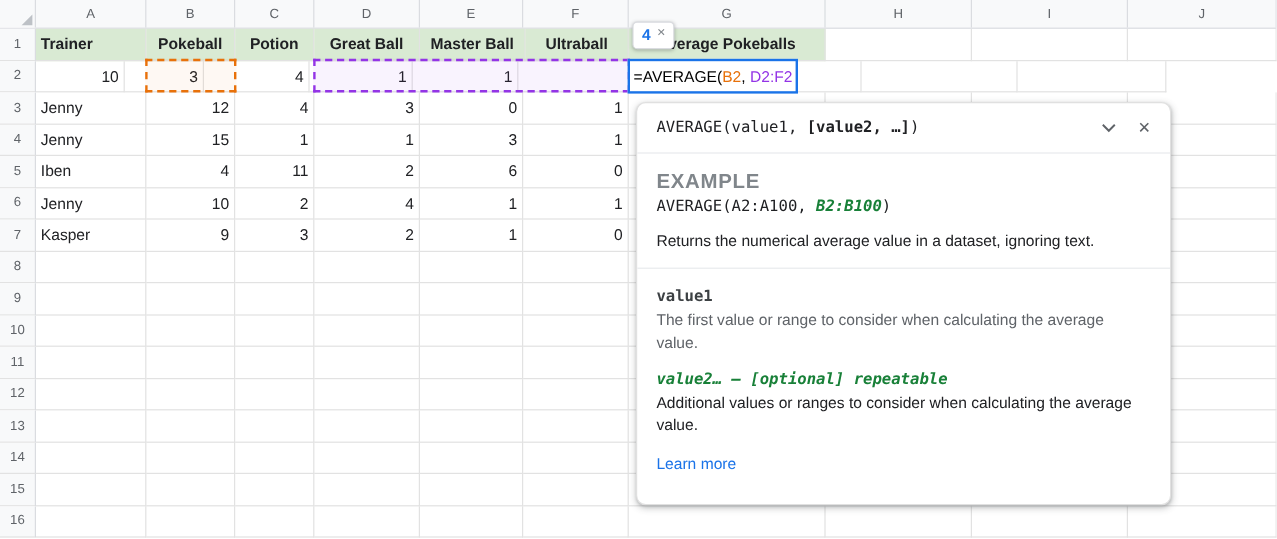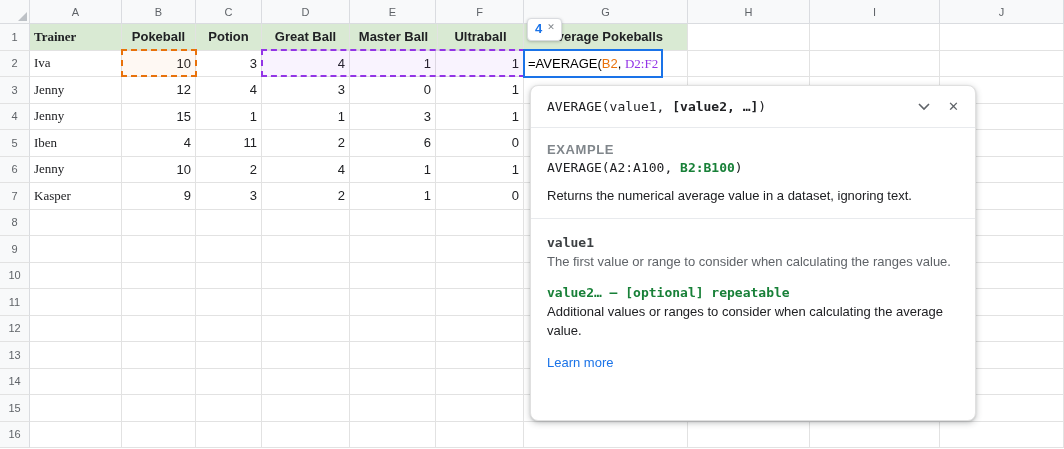--- a/index.html
+++ b/index.html
@@ -20,35 +20,35 @@
   .srow { display: flex; height: 26.5px; }
   .rownum { flex: none; width: 30px; background: #f8f9fa; border-right: 1px solid #dadce0;
             border-bottom: 1px solid #e2e2e2; display: flex; align-items: center;
             justify-content: center; font-size: 11px; color: #5f6368; }
   .cell { flex: none; border-right: 1px solid #e2e2e2; border-bottom: 1px solid #e2e2e2;
           font-size: 13px; color: #202124; display: flex; align-items: center;
           justify-content: flex-start; padding: 0 4px; overflow: hidden; white-space: nowrap; }
   .cell.hdr { background: #d9ead3; font-weight: bold; justify-content: center; }
   .cell.hdr.left { justify-content: flex-start; }
   .cell.num { justify-content: flex-end; }
-  .cell.left { justify-content: flex-start; font-family: Liberation Serif, serif; }
+  .cell.left { justify-content: flex-start; }
 
   
   .overlay { position: absolute; pointer-events: none; }
   .range-orange { left: 121px; top: 49px; width: 76px; height: 28px;
                   border: 2px dashed #e8710a; background: rgba(232,113,10,0.05); z-index: 2; }
   .range-purple { left: 261px; top: 49px; width: 264px; height: 28px;
                   border: 2px dashed #9334e6; background: rgba(147,52,230,0.06); z-index: 2; }
 
   
   .formula-editor { position: absolute; left: 523px; top: 49px; min-width: 140px; height: 29px;
                     background: #fff; border: 2px solid #1a73e8; display: flex; align-items: center;
                     padding: 0 3px; font-size: 13px; white-space: pre; z-index: 3; }
   .formula-editor .orange { color: #e8710a; }
-  .formula-editor .purple { color: #9334e6; font-family: Liberation Serif, serif; }
+  .formula-editor .purple { color: #9334e6; }
 
   
   .preview-badge { position: absolute; left: 527px; top: 18px; background: #fff;
                    border: 1px solid #dadce0; border-radius: 4px; padding: 2px 6px 3px 7px;
                    box-shadow: 0 1px 3px rgba(60,64,67,0.3); display: flex; align-items: flex-start;
                    z-index: 5; }
   .preview-badge .pv { color: #1a73e8; font-size: 13px; font-weight: bold; line-height: 16px; }
   .preview-badge .pc { color: #80868b; font-size: 9px; margin-left: 5px; line-height: 10px;
                        margin-top: 1px; cursor: pointer; }
 
@@ -58,23 +58,23 @@
                 box-shadow: 0 2px 6px rgba(60,64,67,0.3), 0 1px 2px rgba(60,64,67,0.15);
                 z-index: 10; overflow: hidden; }
   .hp-header { display: flex; justify-content: space-between; align-items: center; padding: 13px 16px; }
   .hp-sig { font-family: "DejaVu Sans Mono", monospace; font-size: 13px; color: #202124; }
   .hp-sig .sig-b { font-weight: bold; }
   .hp-icons { display: flex; align-items: center; gap: 18px; color: #5f6368; }
   .hp-icons .x { font-size: 13px; cursor: pointer; }
   .hp-icons .chev { display: flex; align-items: center; cursor: pointer; }
   .hp-div { border-top: 1px solid #e8eaed; }
   .hp-sec { padding: 12px 16px; }
-  .hp-label { font-size: 13px; font-weight: bold; color: #80868b; letter-spacing: 0.6px; margin: 2px 0 3px; }
+  .hp-label { font-size: 17px; font-weight: bold; color: #80868b; letter-spacing: 0.6px; margin: 2px 0 3px; }
   .hp-code { font-family: "DejaVu Sans Mono", monospace; font-size: 13px; color: #202124; margin-bottom: 12px; }
-  .grn { color: #188038; font-weight: bold; }
+  .grn { color: #188038; font-weight: bold; font-style: italic; }
   .hp-text { font-size: 13px; color: #202124; line-height: 1.45; max-width: 408px; }
   .hp-text.gray { color: #5f6368; }
   .hp-param { font-family: "DejaVu Sans Mono", monospace; font-size: 13px; font-weight: bold;
               color: #3c4043; margin: 4px 0 3px; }
   .hp-param.grn { color: #188038; }
   .hp-param2 { margin-top: 13px; }
   .hp-link { color: #1a73e8; font-size: 13px; display: inline-block; margin-top: 15px;
              text-decoration: none; cursor: pointer; }
 </style>
 </head>
@@ -106,21 +106,20 @@
         <div class="cell hdr" style="width: 88px;">Great Ball</div>
         <div class="cell hdr" style="width: 88px;">Master Ball</div>
         <div class="cell hdr" style="width: 86px;">Ultraball</div>
         <div class="cell hdr" style="width: 164px;">Average Pokeballs</div>
         <div class="cell" style="width: 122px;"></div>
         <div class="cell" style="width: 130px;"></div>
         <div class="cell" style="width: 124px;"></div>
       </div>
       <div class="srow">
         <div class="rownum">2</div>
-        <div class="cell left" style="width: 92px;">Iva</div>
         <div class="cell num" style="width: 74px;">10</div>
         <div class="cell num" style="width: 66px;">3</div>
         <div class="cell num" style="width: 88px;">4</div>
         <div class="cell num" style="width: 86px;">1</div>
         <div class="cell num" style="width: 88px;">1</div>
         <div class="cell" style="width: 164px;"></div>
         <div class="cell" style="width: 122px;"></div>
         <div class="cell" style="width: 130px;"></div>
         <div class="cell" style="width: 124px;"></div>
       </div>
@@ -334,20 +333,20 @@
     </div>
     <div class="hp-div"></div>
     <div class="hp-sec">
       <div class="hp-label">EXAMPLE</div>
       <div class="hp-code"><span>AVERAGE(A2:A100, </span><span class="grn">B2:B100</span><span>)</span></div>
       <div class="hp-text">Returns the numerical average value in a dataset, ignoring text.</div>
     </div>
     <div class="hp-div"></div>
     <div class="hp-sec">
       <div class="hp-param">value1</div>
-      <div class="hp-text gray">The first value or range to consider when calculating the ranges value.</div>
+      <div class="hp-text gray">The first value or range to consider when calculating the average value.</div>
       <div class="hp-param grn hp-param2">value2… – [optional] repeatable</div>
       <div class="hp-text">Additional values or ranges to consider when calculating the average value.</div>
       <a class="hp-link">Learn more</a>
     </div>
   </div>
 
 </div>
 
 </body></html>

